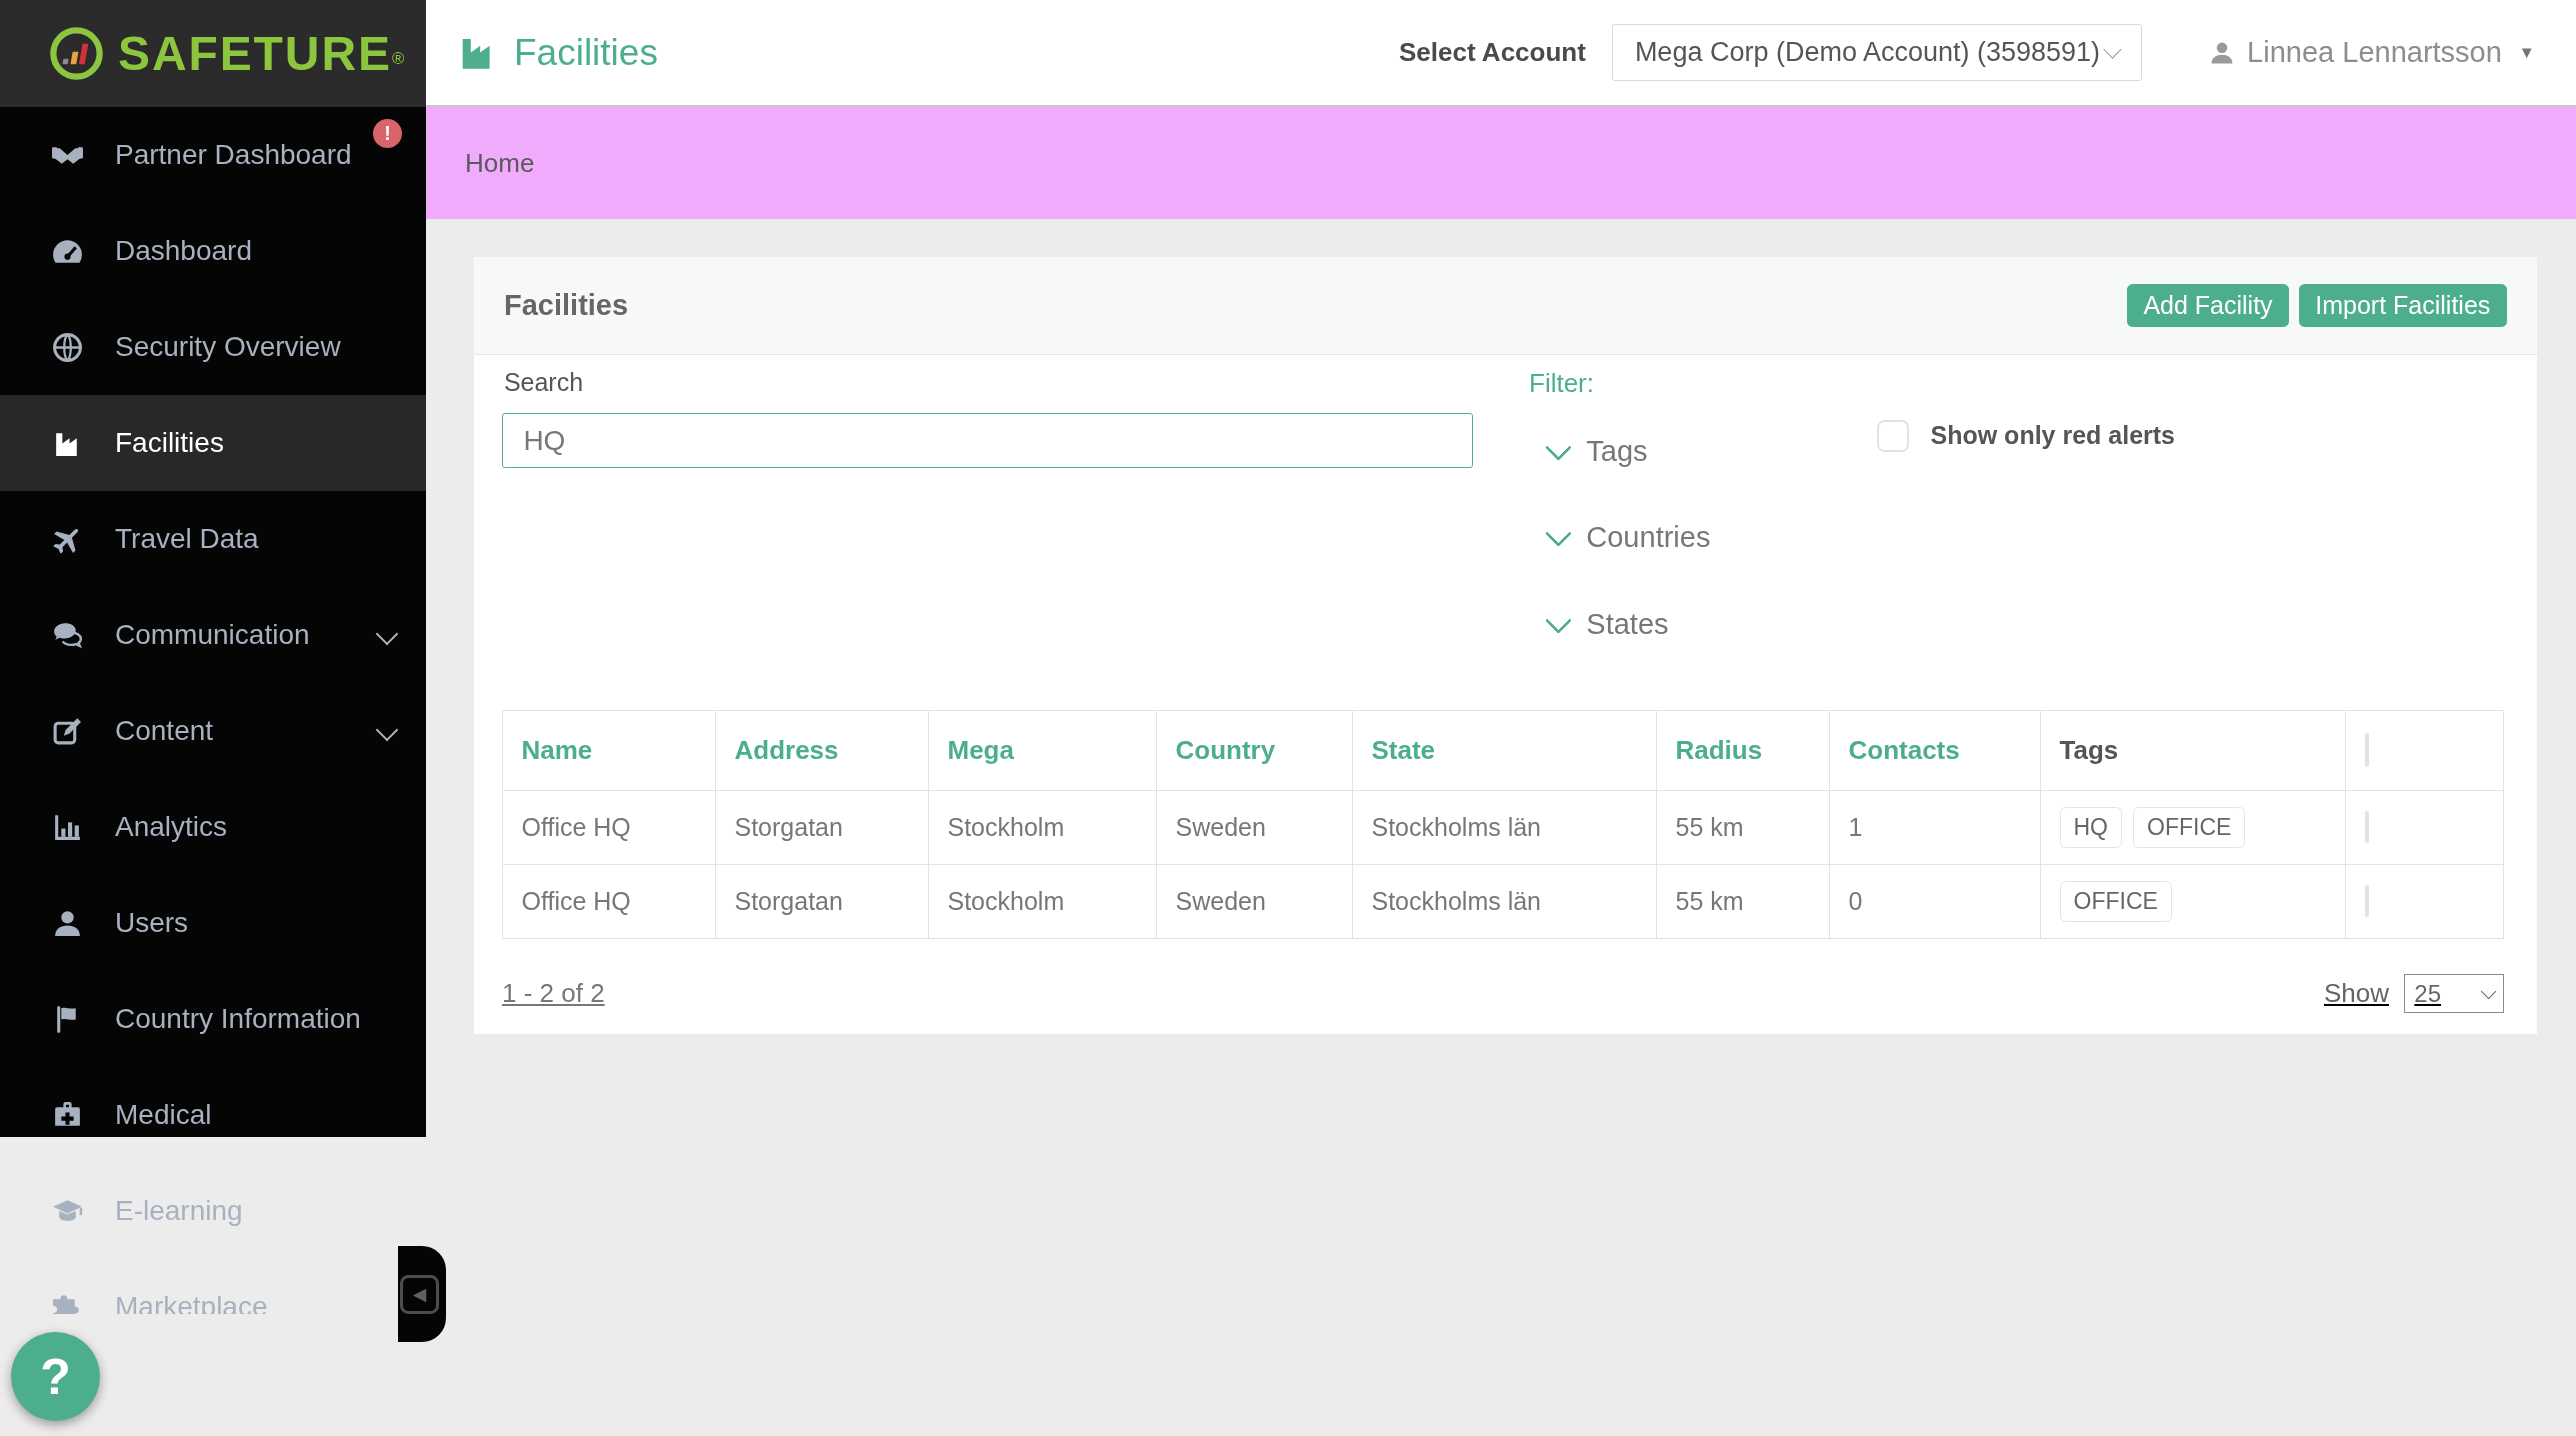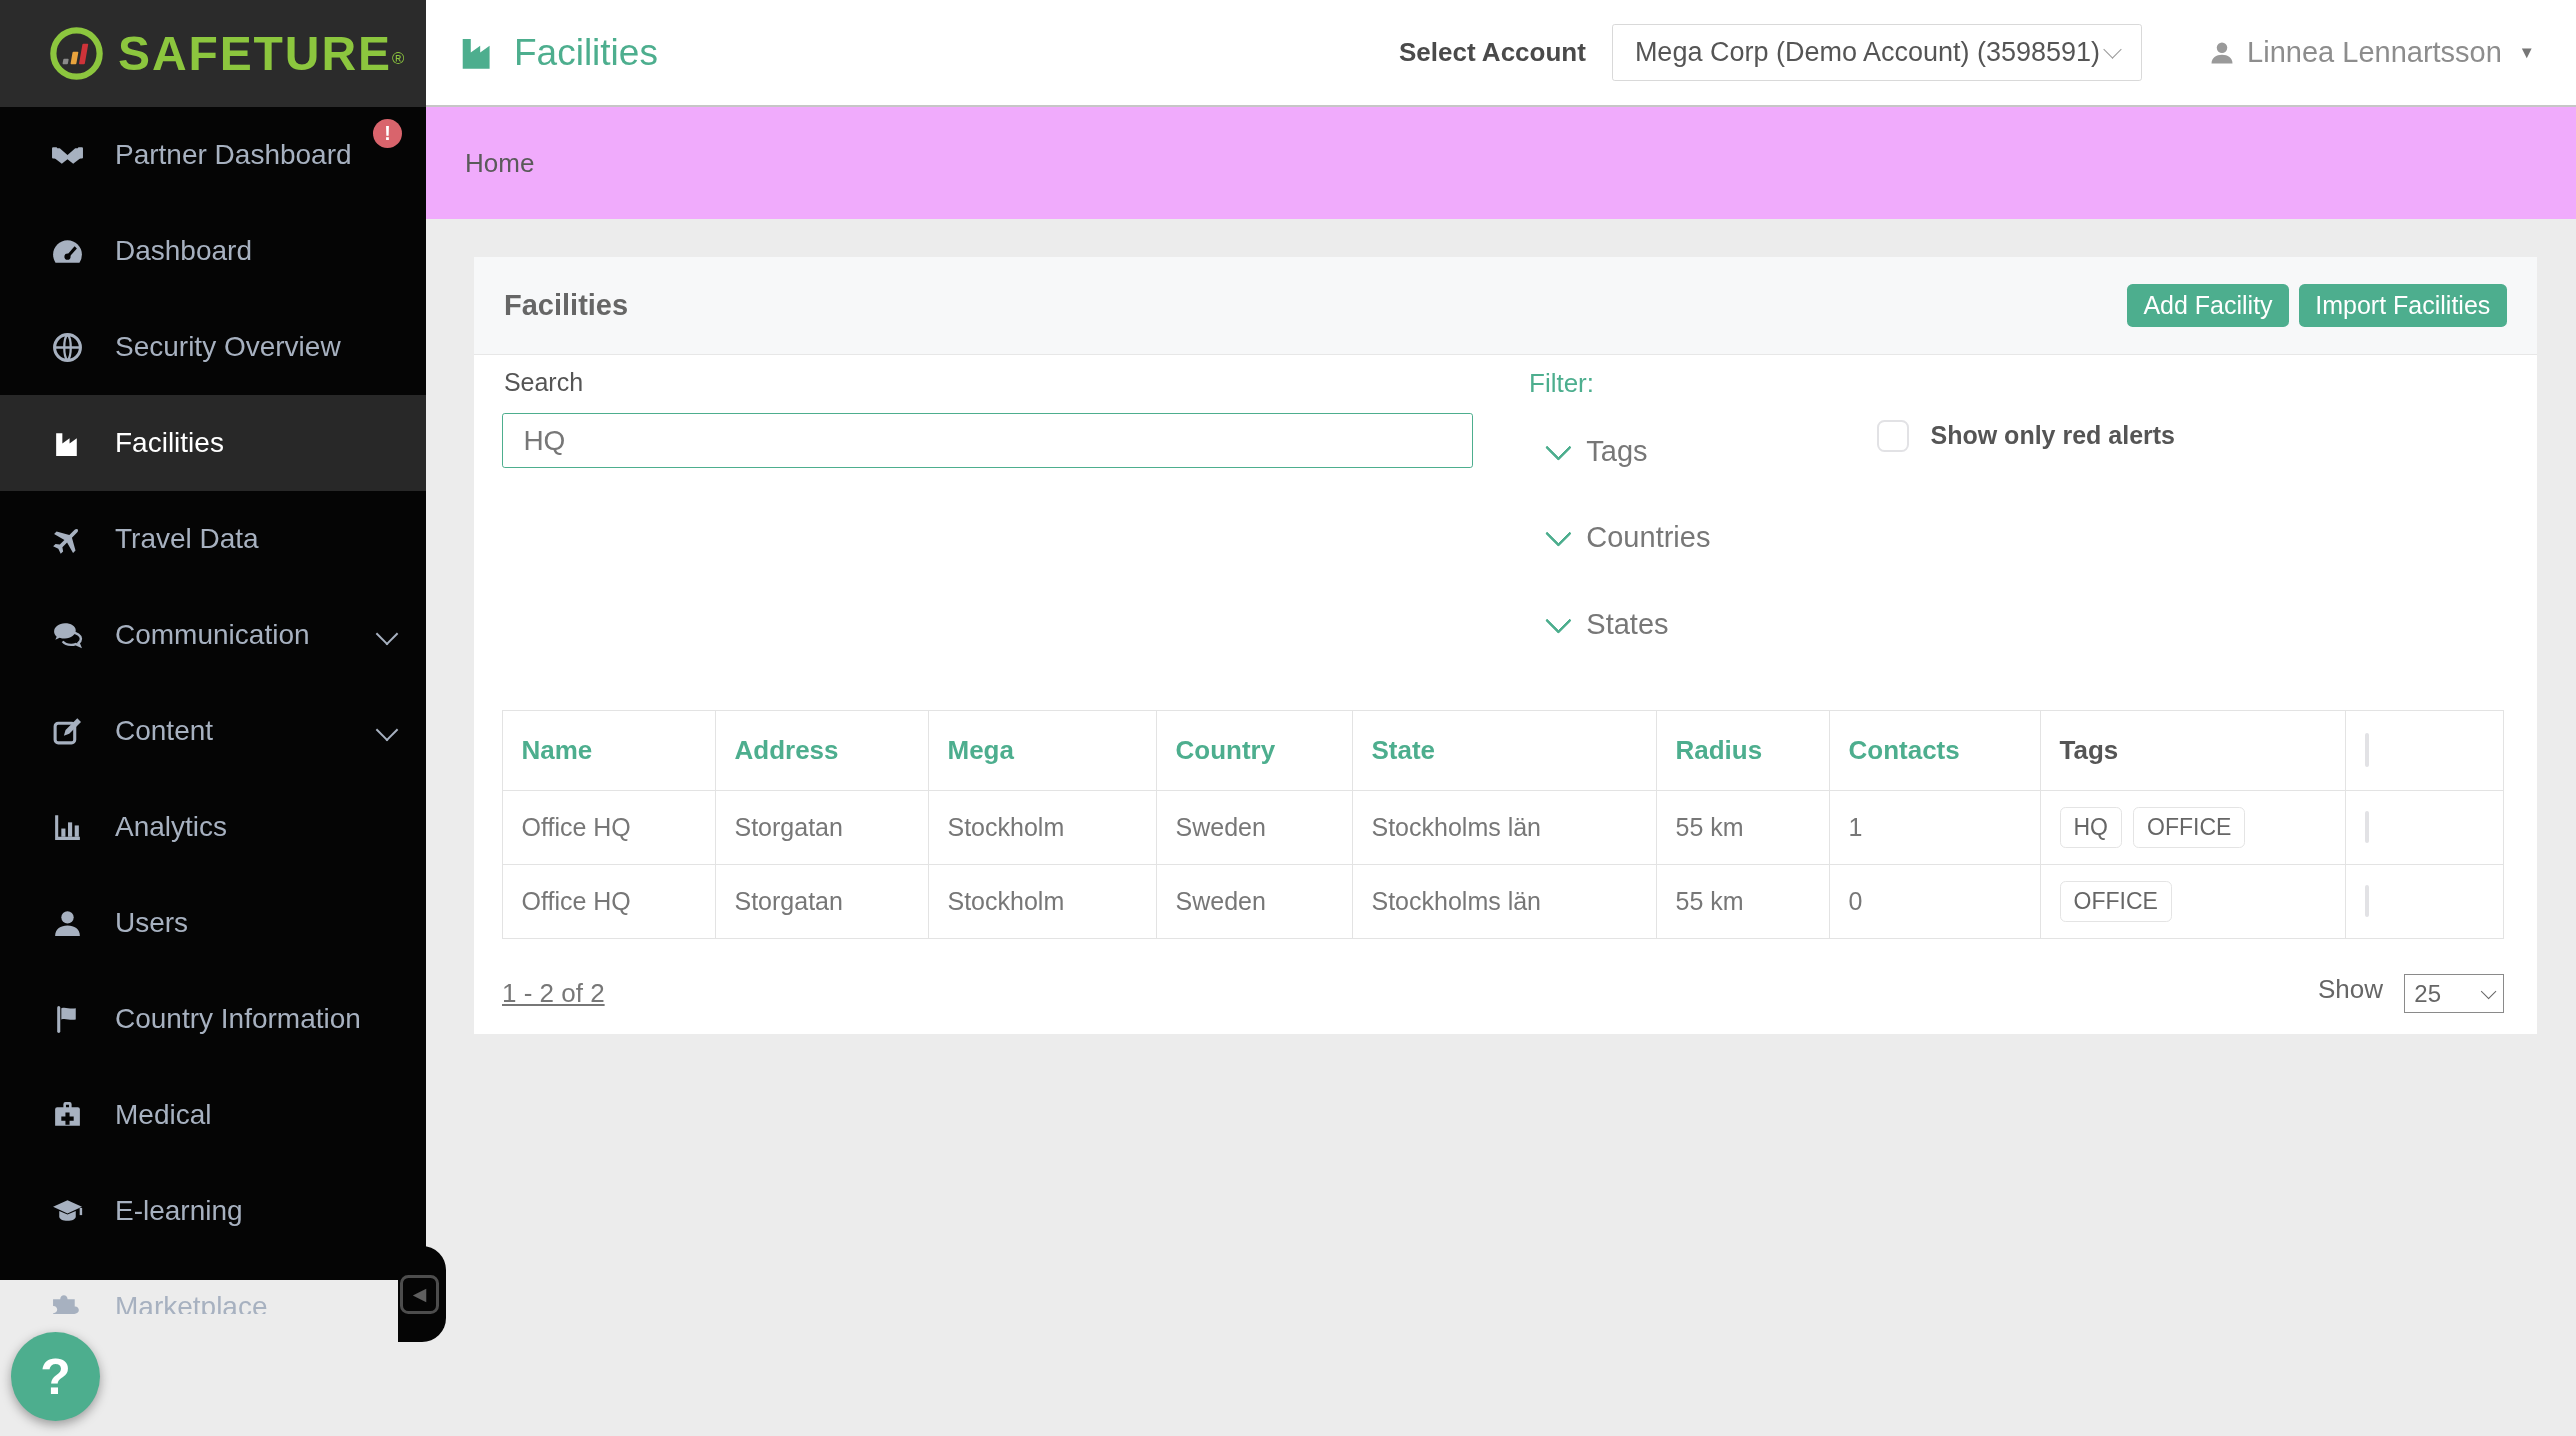--- a/index.html
+++ b/index.html
@@ -1,19 +1,19 @@
 <!DOCTYPE html>
 <html style="font-size:15px"><head>
 <meta charset="utf-8">
 <style>
   html,body{margin:0;padding:0;background:#ececec;font-family:"Liberation Sans","DejaVu Sans",sans-serif;}
   .app{position:relative;width:2576px;height:1436px;overflow:hidden;background:#ececec;}
 
   
-  .sidebar{position:absolute;left:0;top:0;width:426px;height:1280px;background:#050505;z-index:5;}
+  .sidebar{position:absolute;left:0;top:0;width:426px;height:1137px;background:#050505;z-index:5;}
   .logo{height:107px;background:#2b2b2b;display:flex;align-items:center;padding-left:48px;gap:13px;}
   .logo-word{color:#8cc63e;font-size:48px;font-weight:600;letter-spacing:1.9px;line-height:1;}
   .logo-reg{color:#8cc63e;font-size:16.7px;vertical-align:super;font-weight:400;}
   .nav{position:absolute;top:107px;left:0;width:426px;height:1207px;overflow:hidden;}
   .item{position:relative;height:96px;display:flex;align-items:center;padding-left:46px;color:#a7b1c0;font-size:28px;cursor:pointer;box-sizing:border-box;}
   .item .ico{width:43px;display:flex;justify-content:center;margin-right:26px;flex:0 0 43px;}
   .item .ico svg{width:33px;height:33px;}
   .item.active{background:#282828;color:#fff;}
   .badge{position:absolute;right:24px;top:12px;width:29px;height:29px;border-radius:50%;background:#d9646c;color:#fff;font-size:19.5px;font-weight:700;display:flex;align-items:center;justify-content:center;}
   .chev-dn{position:absolute;right:31.5px;top:39px;width:14px;height:14px;border-right:2.8px solid #a7b1c0;border-bottom:2.8px solid #a7b1c0;transform:rotate(45deg);}
@@ -67,21 +67,21 @@
   table.facilities th,table.facilities td{border:1.9px solid #e3e3e3;padding:0 0 0 18.5px;text-align:left;box-sizing:border-box;}
   table.facilities th{height:80px;font-size:26px;font-weight:700;color:#4dae8e;}
   table.facilities th.plain{color:#555;}
   table.facilities td{height:74px;font-size:25px;color:#777;font-weight:400;}
   td.cb-cell,th.cb-cell{text-align:center;padding:0;}
   .chip{display:inline-block;border:1.9px solid #e4e4e4;border-radius:5.6px;padding:5.6px 13px;font-size:23px;color:#666;margin-right:11px;background:#fff;}
 
   
   .pager{display:flex;align-items:center;height:109px;width:2002px;}
   .pager-range{font-size:26px;color:#777;text-decoration:underline;}
-  .pager-right{margin-left:auto;display:flex;gap:21px;}
+  .pager-right{margin-left:auto;display:flex;align-items:center;gap:15px;text-decoration:underline;}
   .show-label{font-size:26px;color:#666;}
   .page-size{width:100px;height:39px;border:1.9px solid #8a8a8a;display:flex;align-items:center;padding:0 9.3px;box-sizing:border-box;cursor:pointer;background:#fff;}
   .page-size-value{font-size:24px;color:#666;flex:1;}
   .ps-chev{width:10.2px;height:10.2px;border-right:1.9px solid #666;border-bottom:1.9px solid #666;transform:rotate(45deg);margin-top:-3.7px;}
 </style>
 </head>
 <body>
 
 <div class="app">
 

